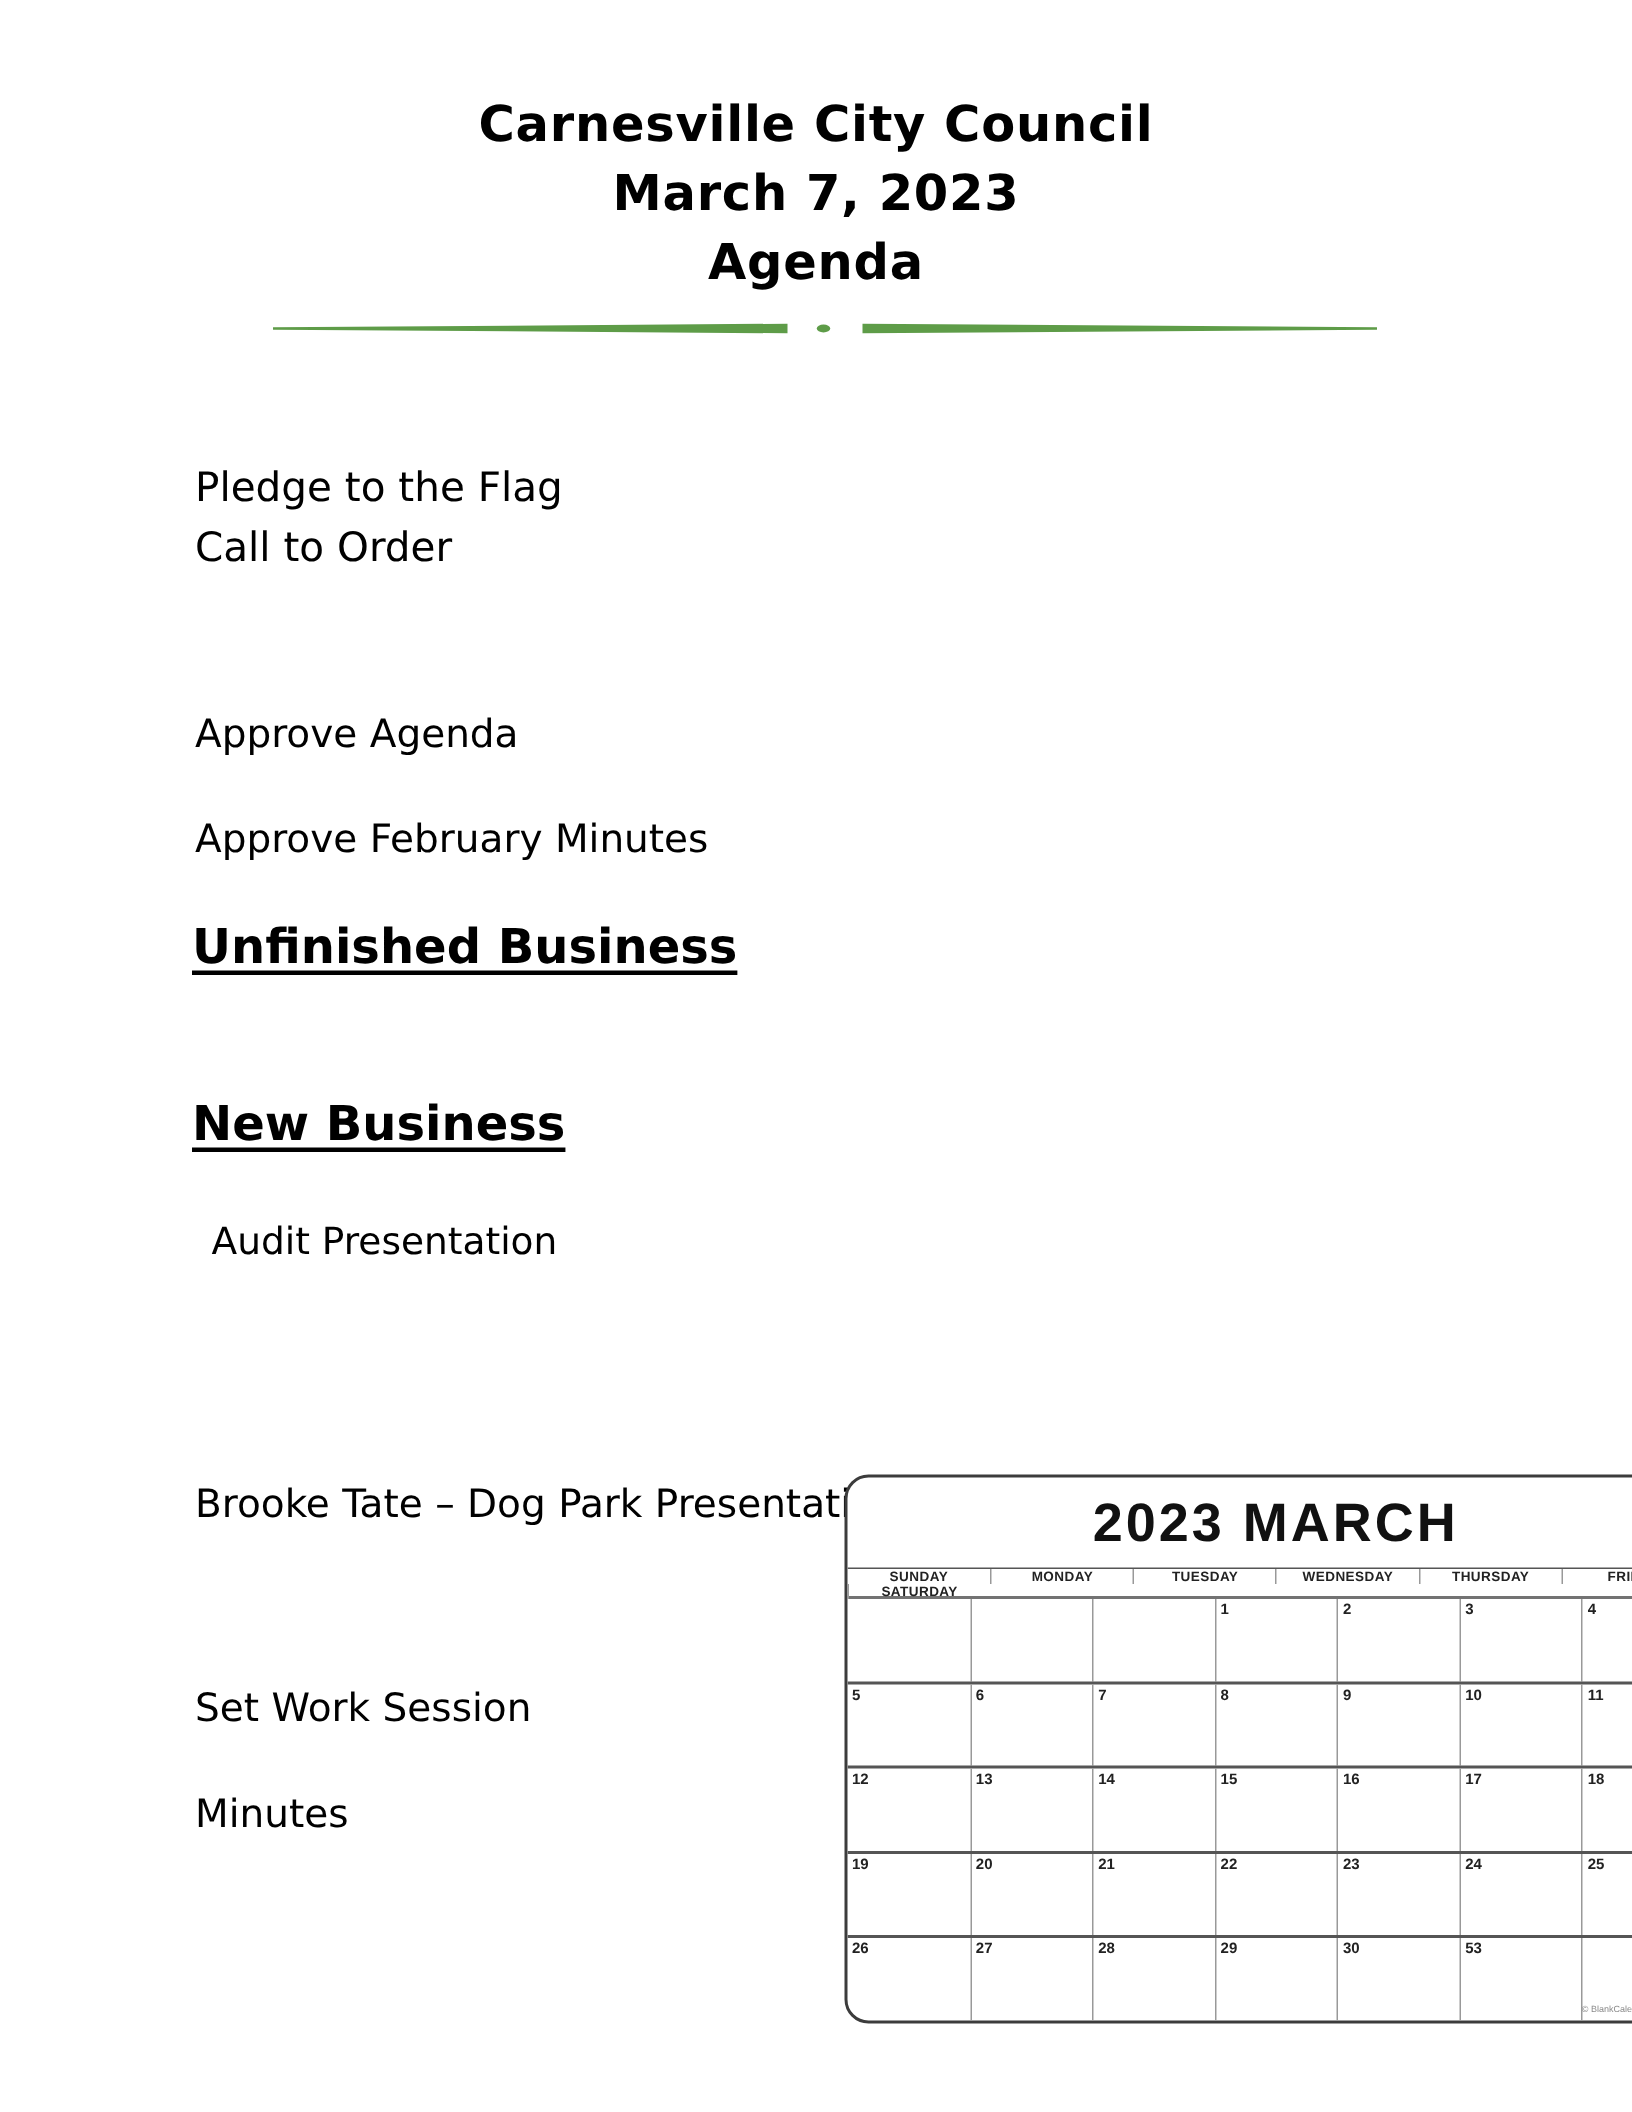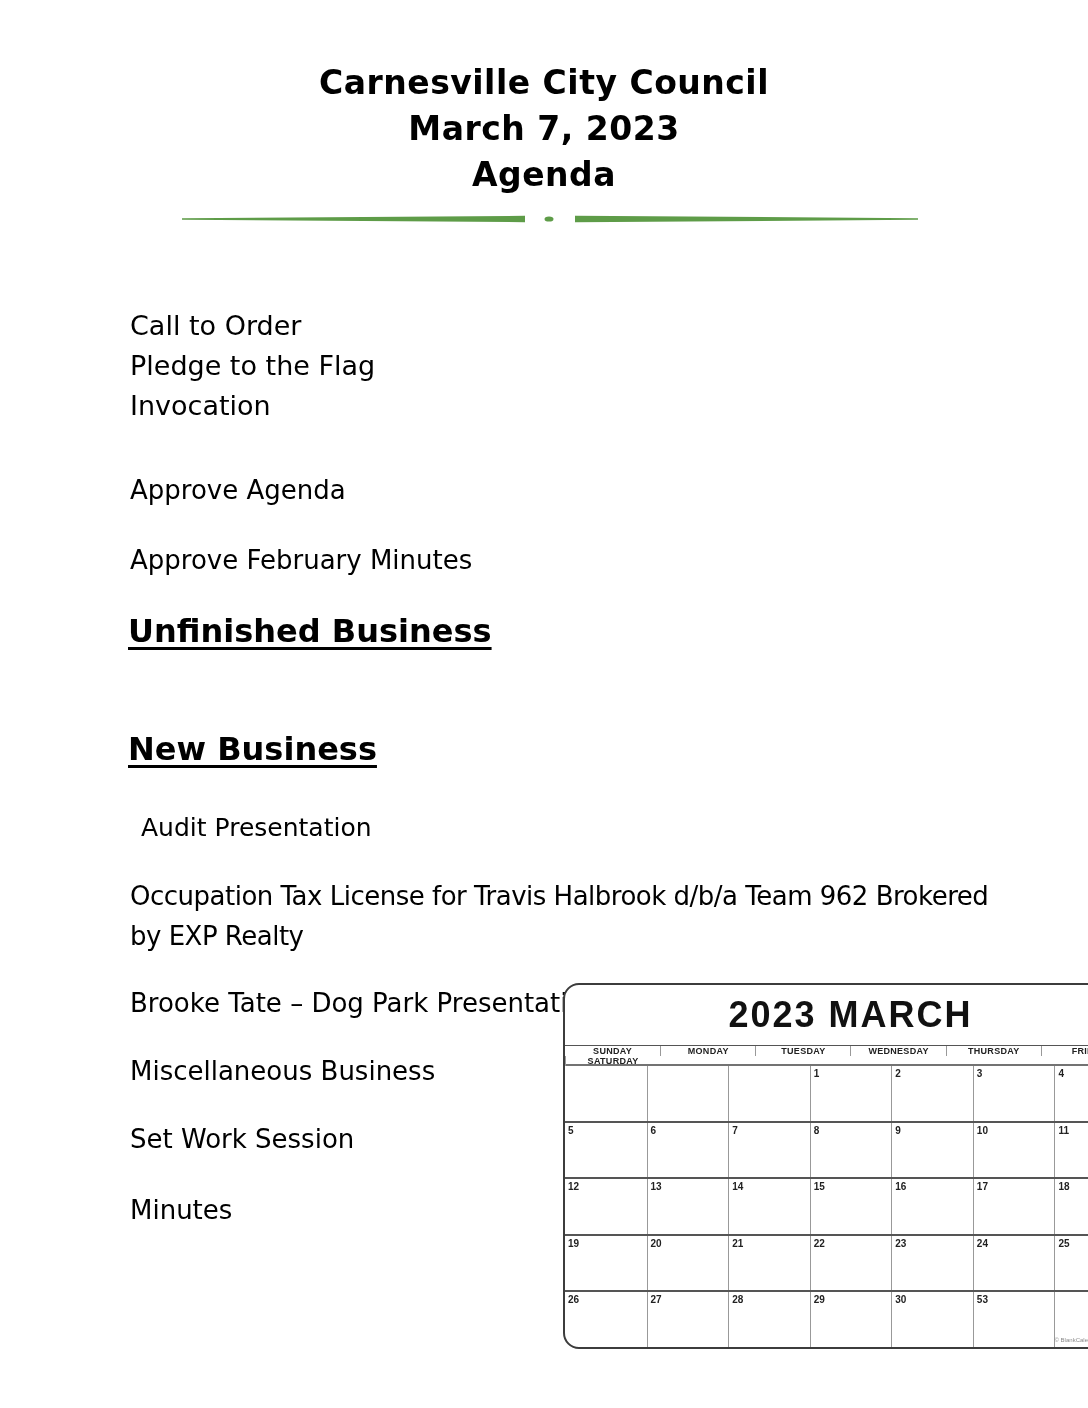--- a/index.html
+++ b/index.html
@@ -110,40 +110,34 @@
     <div class="doc-subtitle">Agenda</div>
   </div>
 
   <svg class="divider" viewBox="0 0 740 14" xmlns="http://www.w3.org/2000/svg" aria-hidden="true">
     <polygon points="2,6.2 345,3.8 345,10.2 2,7.8" fill="currentColor"></polygon>
     <ellipse cx="369" cy="7" rx="4.5" ry="2.6" fill="currentColor"></ellipse>
     <polygon points="395,3.8 738,6.2 738,7.8 395,10.2" fill="currentColor"></polygon>
   </svg>
 
   <div class="agenda-line opening">
+    <div>Pledge to the Flag</div>
     <div>Call to Order</div>
-    <div>Pledge to the Flag</div>
-    <div>Invocation</div>
   </div>
 
   <div class="agenda-line approve-agenda">Approve Agenda</div>
   <div class="agenda-line approve-minutes">Approve February Minutes</div>
 
   <div class="section-heading newbiz">New Business</div>
   <div class="section-heading unfinished">Unfinished Business</div>
 
   <div class="agenda-line audit">Audit Presentation</div>
 
-  <div class="agenda-line occupation">
-    <div>Occupation Tax License for Travis Halbrook d/b/a Team 962 Brokered</div>
-    <div>by EXP Realty</div>
-  </div>
 
   <div class="agenda-line dogpark">Brooke Tate – Dog Park Presentation</div>
-  <div class="agenda-line misc">Miscellaneous Business</div>
   <div class="agenda-line worksession">Set Work Session</div>
   <div class="agenda-line adjourn">Minutes</div>
 
   <div class="cal">
     <div class="cal-title">2023 MARCH</div>
 
     <div class="cal-days">
       <div class="cal-day">SUNDAY</div>
       <div class="cal-day">MONDAY</div>
       <div class="cal-day">TUESDAY</div>

